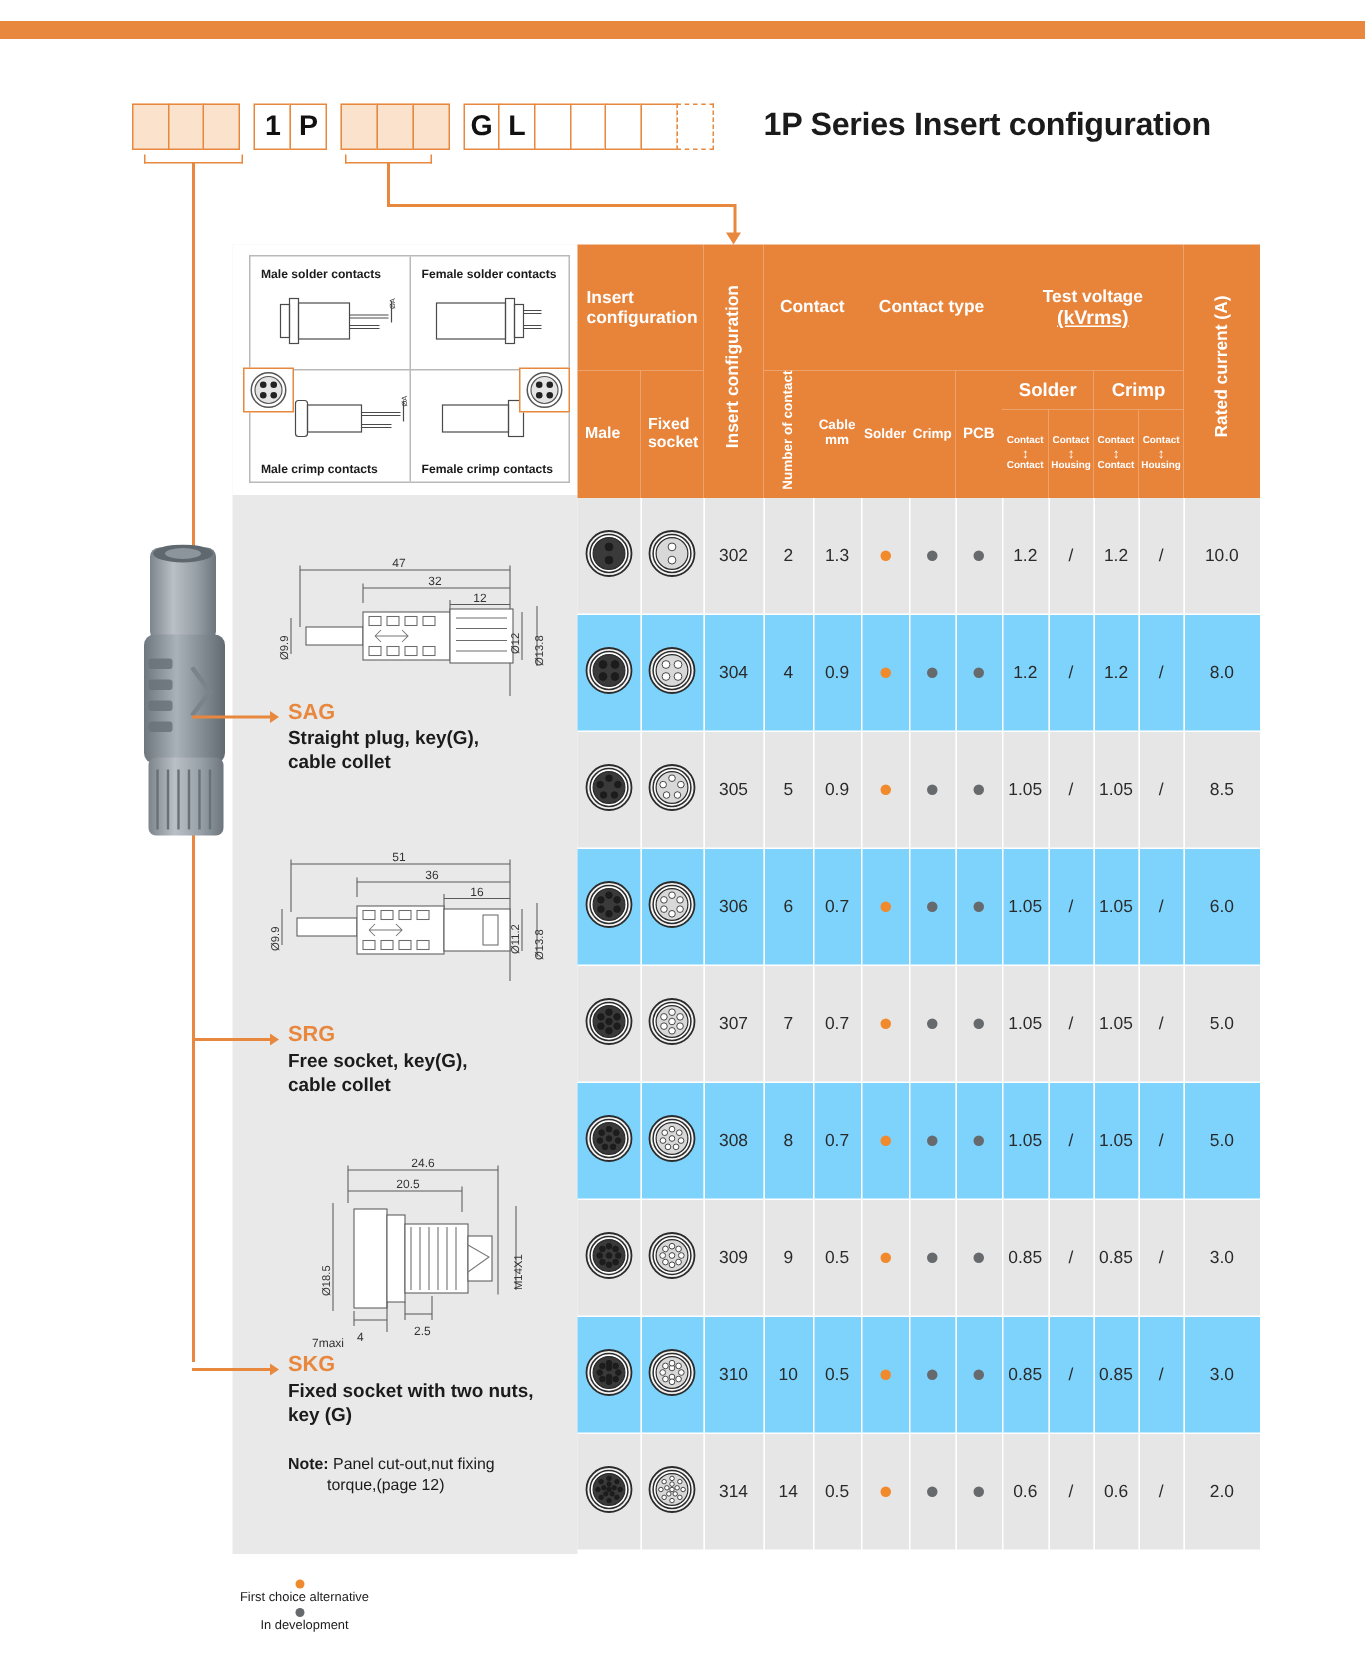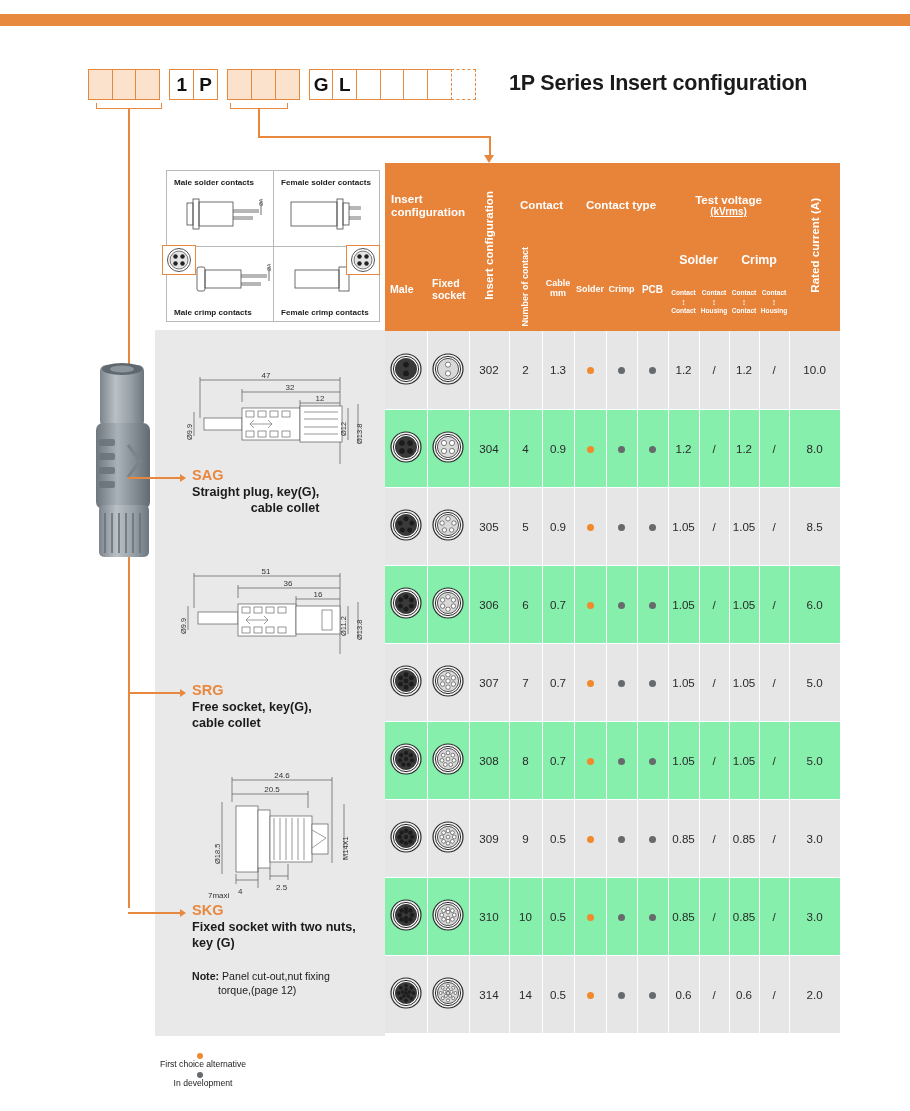--- a/index.html
+++ b/index.html
@@ -58,31 +58,31 @@
   .plabel .desc { font-size:12.6px; font-weight:700; color:#1b1b1b; line-height:1.24; margin-top:1px; }
   .note { position:absolute; font-size:10.6px; color:#1b1b1b; line-height:1.3; }
   .arrow-head { position:absolute; width:0;height:0; border-top:4px solid transparent; border-bottom:4px solid transparent; border-left:6px solid #e8883f; }
 
   
   .tbl { position:absolute; left:385px; top:163px; width:455px; border-collapse:collapse; table-layout:fixed; }
   .tbl th, .tbl td { padding:0; border:0; }
   .hd { background:#e8833a; color:#fff; vertical-align:middle;
         border-right:1px solid #f3b07a; border-bottom:1px solid #f3b07a; }
   .hd-title { font-size:11.6px; line-height:1.15; }
-  .hd-sub { font-size:10px;text-decoration:underline; }
+  .hd-sub { font-size:13px;text-decoration:underline; }
   .hd-sm { font-size:10.6px; }
   .hd-xs { font-size:6.6px; line-height:1.25; }
   .vert { writing-mode:vertical-rl; transform:rotate(180deg); display:inline-block; }
   .hd-mid { font-size:12.4px; }
   .arrow-ud { font-size:9px; line-height:1; }
 
   .tbl td.cell-d { text-align:center; vertical-align:middle; font-size:11.6px; color:#2a2a2a;
                    border-right:1.4px solid #fff; height:78px; }
   tr.r-light td { background:#e6e6e6; }
-  tr.r-dark  td { background:#86efac; }
+  tr.r-dark  td { background:#7dd3fc; }
   tr.r-light td, tr.r-dark td { border-bottom:1.4px solid #fff; }
   .dot { display:inline-block; width:7px; height:7px; border-radius:50%; }
   .dot.o { background:#f08a2c; }
   .dot.g { background:#666a6d; }
   .slash { font-size:12px; color:#4a4a4a; }
 
   
   .legend { position:absolute; left:160px; top:1053px; font-size:8.6px; color:#1b1b1b; }
   .legend .li { display:flex; align-items:center; margin-bottom:3px;flex-direction:column; }
   .legend .li .dot { margin-right:5px; width:6px; height:6px; }
@@ -283,21 +283,21 @@
   <text x="94" y="6" font-size="8" fill="#333" text-anchor="middle" font-family="Liberation Sans, sans-serif">47</text>
   <text x="118" y="18" font-size="8" fill="#333" text-anchor="middle" font-family="Liberation Sans, sans-serif">32</text>
   <text x="148" y="29" font-size="8" fill="#333" text-anchor="middle" font-family="Liberation Sans, sans-serif">12</text>
   <text x="0" y="0" font-size="7.5" fill="#333" transform="translate(20,68) rotate(-90)" font-family="Liberation Sans, sans-serif">Ø9.9</text>
   <text x="0" y="0" font-size="7.5" fill="#333" transform="translate(174,64) rotate(-90)" font-family="Liberation Sans, sans-serif">Ø12</text>
   <text x="0" y="0" font-size="7.5" fill="#333" transform="translate(190,72) rotate(-90)" font-family="Liberation Sans, sans-serif">Ø13.8</text>
 </svg>
 
 <div class="plabel" style="left:192px; top:468px;">
   <div class="code">SAG</div>
-  <div class="desc" style="white-space:pre-line;text-align:right;">Straight plug, key(G),
+  <div class="desc" style="white-space:pre-line;">Straight plug, key(G),
 cable collet</div>
 </div>
 <div class="hline" style="left:128px; top:477px; width:52px;"></div>
 <div class="arrow-head" style="left:180px; top:474px;"></div>
 
 <svg class="dwg" style="left:172px; top:562px;" width="205" height="95" viewBox="0 0 205 95">
   <g stroke="#5a5a5a" stroke-width="0.7" fill="none">
     <line x1="22" y1="14" x2="168" y2="14"></line>
       <line x1="22" y1="11" x2="22" y2="46"></line>
       <line x1="168" y1="11" x2="168" y2="92"></line>

